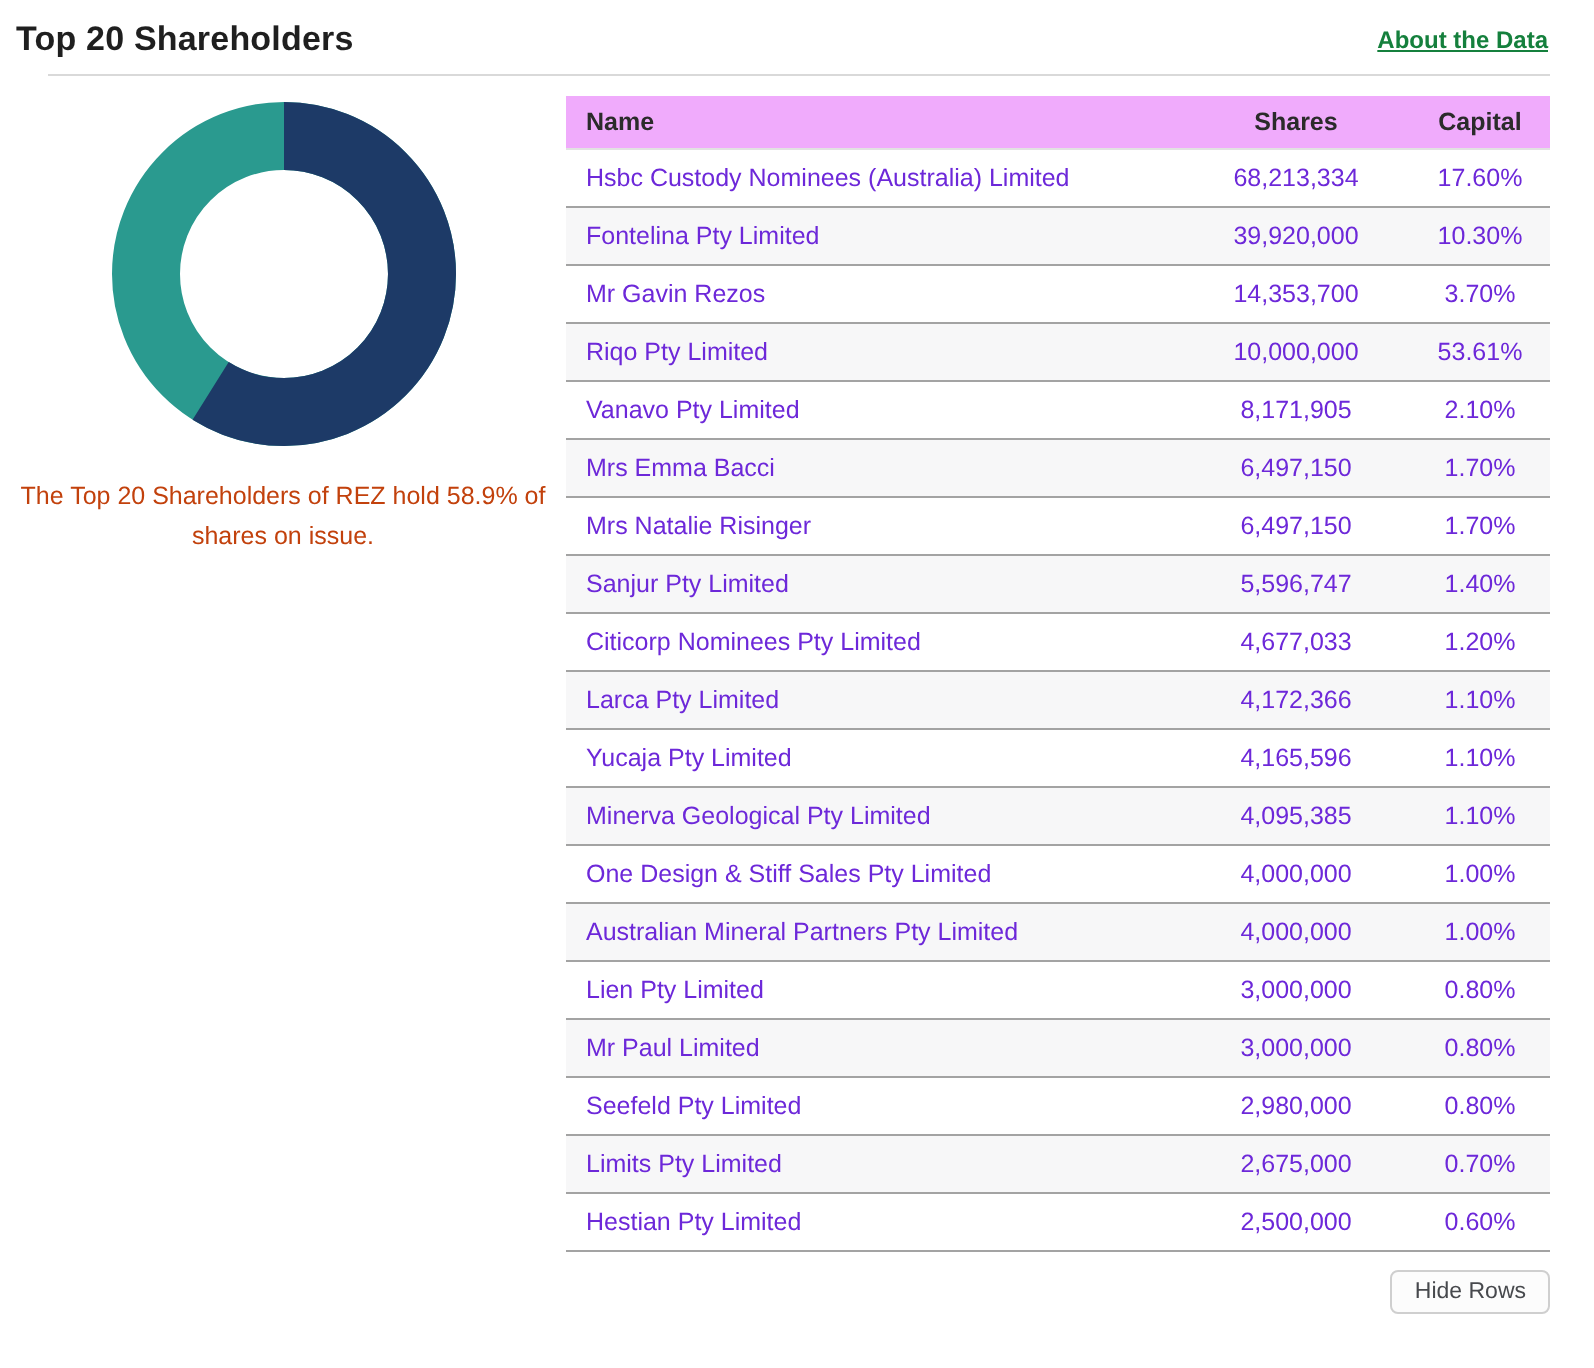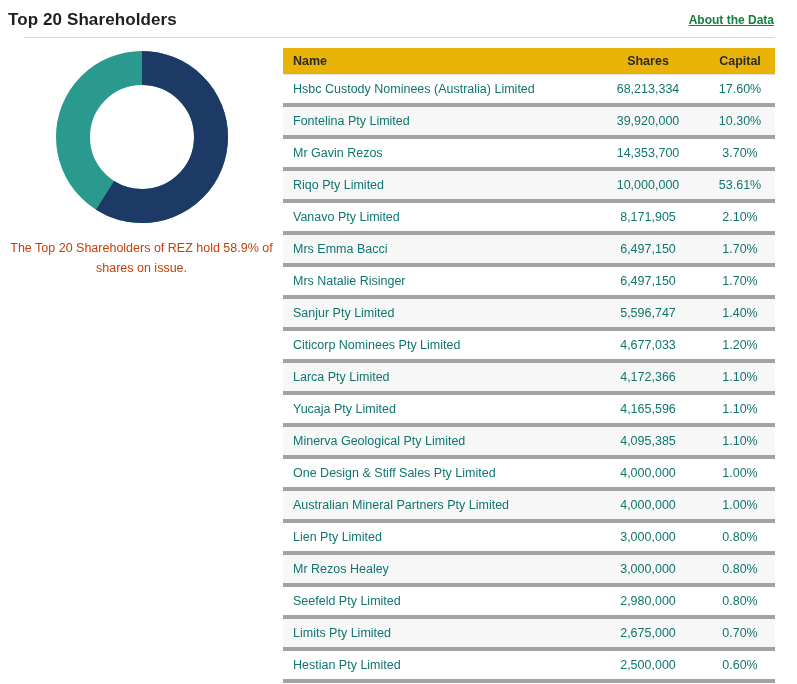--- a/index.html
+++ b/index.html
@@ -24,27 +24,27 @@
   .donut-wrap { display: flex; justify-content: center; }
   .chart-caption {
     margin: 14px auto 0; width: 278px; text-align: center;
     font-size: 12.5px; line-height: 20px; color: #c2410c;
   }
 
   
   .table-panel { flex: 1; }
   table.holders { width: 100%; border-collapse: collapse; font-size: 12.5px; }
   table.holders thead th {
-    background: #eab308; color: #2b2b2b; font-weight: bold;
+    background: #f0abfc; color: #2b2b2b; font-weight: bold;
     text-align: left; padding: 6px 8px 6px 10px; border-bottom: 1px solid #e2e2e2;
   }
   table.holders thead th.num, table.holders td.num { text-align: center; }
   table.holders td {
-    color: #0f766e; padding: 7px 8px 7px 10px;
-    border-bottom: 4px solid #a3a3a3;
+    color: #6d28d9; padding: 7px 8px 7px 10px;
+    border-bottom: 1px solid #a3a3a3;
   }
   table.holders tbody tr:nth-child(even) { background: #f7f7f8; }
   table.holders tbody tr:nth-child(odd) { background: #ffffff; }
   col.c-name { width: auto; }
   col.c-shares { width: 112px; }
   col.c-capital { width: 72px; }
 
   
   .table-footer { display: flex; justify-content: flex-end; padding-top: 9px; }
   .hide-rows-btn {
@@ -161,21 +161,21 @@
               <td>Australian Mineral Partners Pty Limited</td>
               <td class="num">4,000,000</td>
               <td class="num">1.00%</td>
             </tr>
           <tr>
               <td>Lien Pty Limited</td>
               <td class="num">3,000,000</td>
               <td class="num">0.80%</td>
             </tr>
           <tr>
-              <td>Mr Rezos Healey</td>
+              <td>Mr Paul Limited</td>
               <td class="num">3,000,000</td>
               <td class="num">0.80%</td>
             </tr>
           <tr>
               <td>Seefeld Pty Limited</td>
               <td class="num">2,980,000</td>
               <td class="num">0.80%</td>
             </tr>
           <tr>
               <td>Limits Pty Limited</td>

